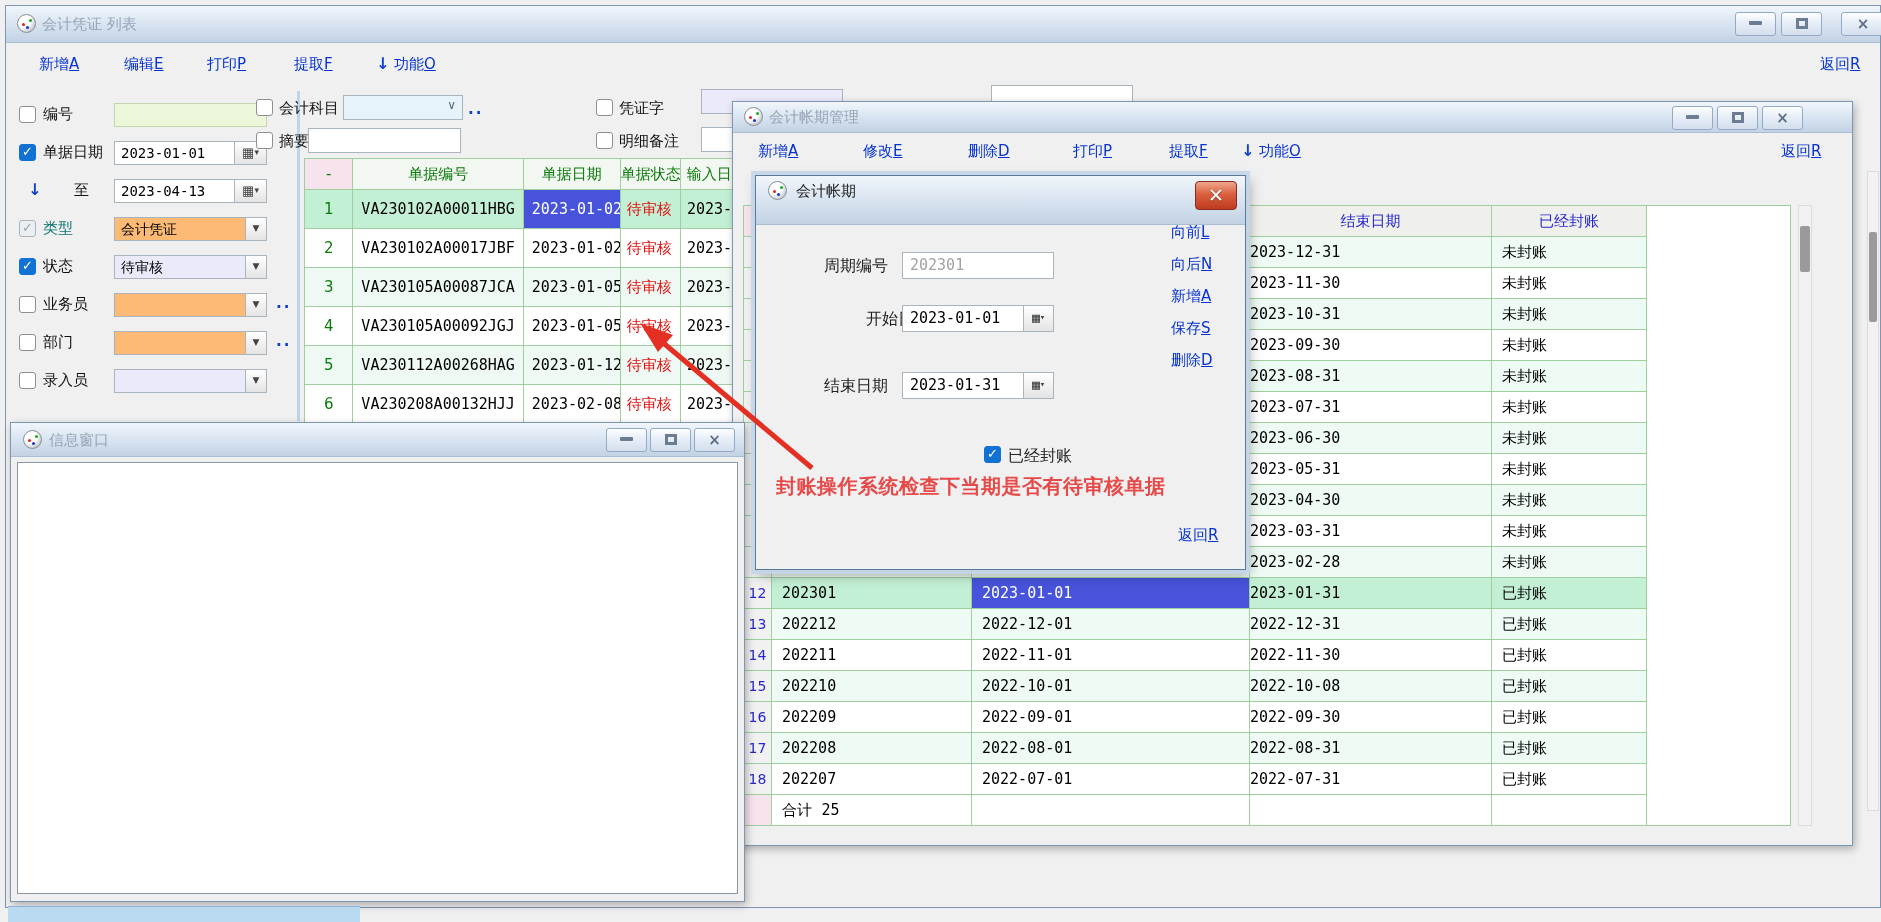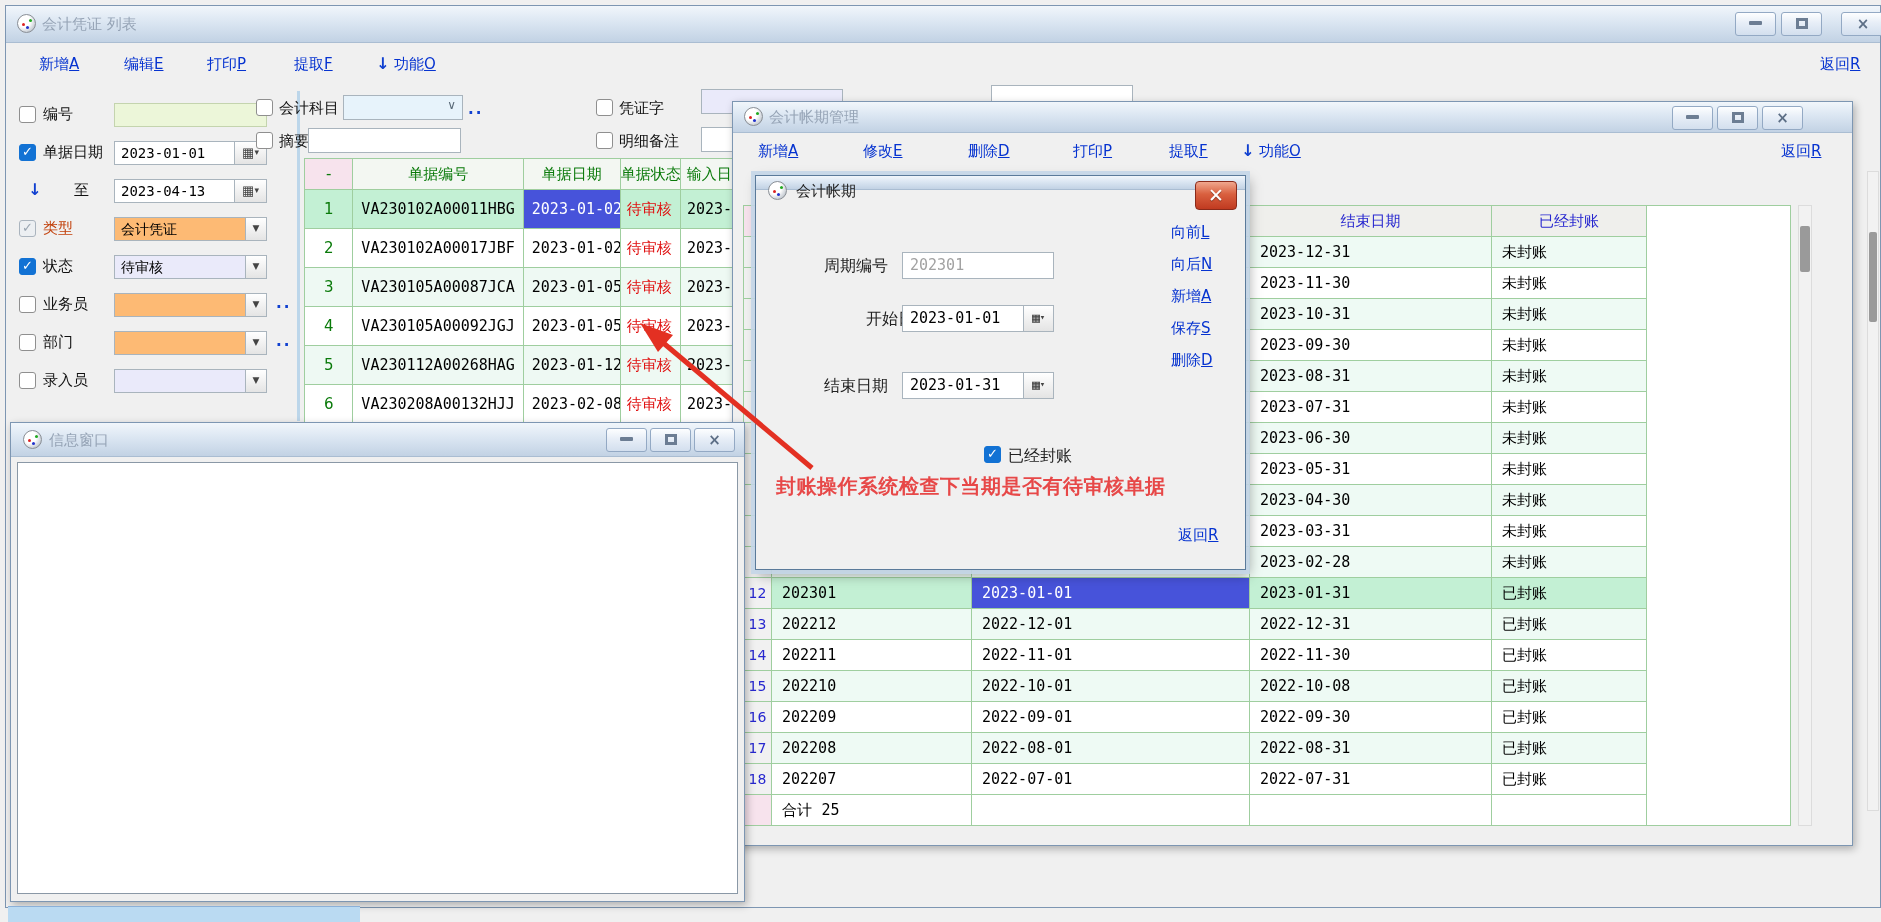--- a/index.html
+++ b/index.html
@@ -28,21 +28,21 @@
   #leftFilters { position:absolute; left:10px; top:97px; width:285px; }
   .frow { position:relative; height:24px; margin-bottom:14px; }
   .fcb { position:absolute; left:3px; top:3px; width:17px; height:17px; background:#fff; border:1px solid #8f8f8f; border-radius:3px; }
   .chk-on .fcb { background:#1272d4; border-color:#1272d4; }
   .chk-on .fcb::after { content:"✓"; position:absolute; left:2px; top:-1px; color:#fff; font-size:13px; font-weight:bold; }
   .chk-dis .fcb { background:#eceff2; border-color:#aab4be; }
   .chk-dis .fcb::after { content:"✓"; position:absolute; left:2px; top:-1px; color:#98a4b0; font-size:13px; font-weight:bold; }
   .farrow { display:none; position:absolute; left:12px; top:1px; }
   .chk-arrow .farrow { display:block; }
   .flbl { position:absolute; left:27px; top:2px; font-size:15px; color:#111; white-space:nowrap; }
-  .chk-dis .flbl { color:#c2410c; }
+  .chk-dis .flbl { color:#0f766e; }
   .chk-arrow .flbl { left:58px; }
   .fctl { position:absolute; left:98px; top:0; width:153px; height:24px; border:1px solid #a9b4bd; background:#fff;
           font-size:14px; line-height:22px; padding-left:6px; overflow:hidden; }
   .s-green .fctl { background:#ecf6d9; border-color:#c4d4ae; }
   .s-cyan  .fctl { background:#fdba74; }
   .s-lav   .fctl { background:#eaeafa; }
   .fbtn { position:absolute; right:0; top:0; bottom:0; border-left:1px solid #a9b4bd;
           background:linear-gradient(#ffffff,#e4e4e4); color:#444; text-align:center; }
   .fbtn.dd { width:21px; font-size:9px; line-height:21px; }
   .fbtn.cal { width:32px; font-size:13px; line-height:20px; }
@@ -75,37 +75,37 @@
   .vrow.sel .vc { background:#c3f0d4; }
   .vrow.sel .c-date { background:#4753da; color:#fff; }
 
   
   .ptablewrap { position:absolute; left:10px; top:103px; width:1048px; height:621px; background:#fff; border:1px solid #9fce9f; overflow:hidden; }
   .prow { display:flex; width:903px; height:31px; }
   .pc { border-right:1px solid #9fce9f; border-bottom:1px solid #9fce9f; font-size:15px; line-height:30px; white-space:nowrap; overflow:hidden; background:#fff; }
   .p-num { width:28px; background:#f1f1f1; color:#2727cf; text-align:center; font-size:14px; }
   .p-period { width:200px; padding-left:10px; }
   .p-start { width:278px; padding-left:10px; }
-  .p-end { width:242px; padding-left:10px; }
+  .p-end { width:242px; }
   .p-status { width:155px; padding-left:10px; }
   .prow.phead .pc { background:#efefec; color:#2727cf; text-align:center; padding-left:0; }
   .prow.phead .p-num { background:#f7e3ed; color:#333; }
   .prow.alt .pc { background:#eefaf4; }
   .prow.alt .p-num { background:#f1f1f1; }
   .prow.sel .pc { background:#c3f0d4; }
   .prow.sel .p-num { background:#f1f1f1; }
   .prow.sel .p-start { background:#4753da; color:#fff; }
   .prow.total .p-num { background:#f7e3ed; }
   .vscroll { position:absolute; width:14px; background:#f2f2f2; border:1px solid #dcdcdc; }
   .vthumb { position:absolute; left:1px; width:10px; background:#9a9a9a; border-radius:2px; }
 
   
   .modal { position:absolute; left:755px; top:175px; width:491px; height:395px;
      background:#f0f0f0; border:1px solid #5a7a9a; box-shadow:0 0 0 4px rgba(196,214,232,.9), 3px 5px 12px rgba(0,0,0,.35); }
-  .modal .titlebar { height:14px; }
+  .modal .titlebar { height:49px; }
   .mclose { position:absolute; right:8px; top:5px; width:42px; height:29px; border:1px solid #8a2a1a; border-radius:4px;
      background:linear-gradient(#f0a78e,#d9603f 45%, #c03a20); color:#fff; text-align:center; line-height:26px; font-size:19px; font-weight:bold;
      text-shadow:0 1px 1px rgba(0,0,0,.4); }
   .mlabel { position:absolute; font-size:16px; color:#222; }
   .minput { position:absolute; width:152px; height:27px; border:1px solid #a9b4bd; background:#fff; font-size:15px; line-height:25px; padding-left:7px; }
   .minput .fbtn.cal { width:30px; line-height:23px; }
   .minput.ro { color:#a2a2a2; }
   .mlink { position:absolute; color:#0633d0; font-size:15px; white-space:nowrap; }
   .mcheck { position:absolute; width:17px; height:17px; background:#1272d4; border:1px solid #1272d4; border-radius:3px; }
   .mcheck::after { content:"✓"; position:absolute; left:2px; top:-1px; color:#fff; font-size:13px; font-weight:bold; }

